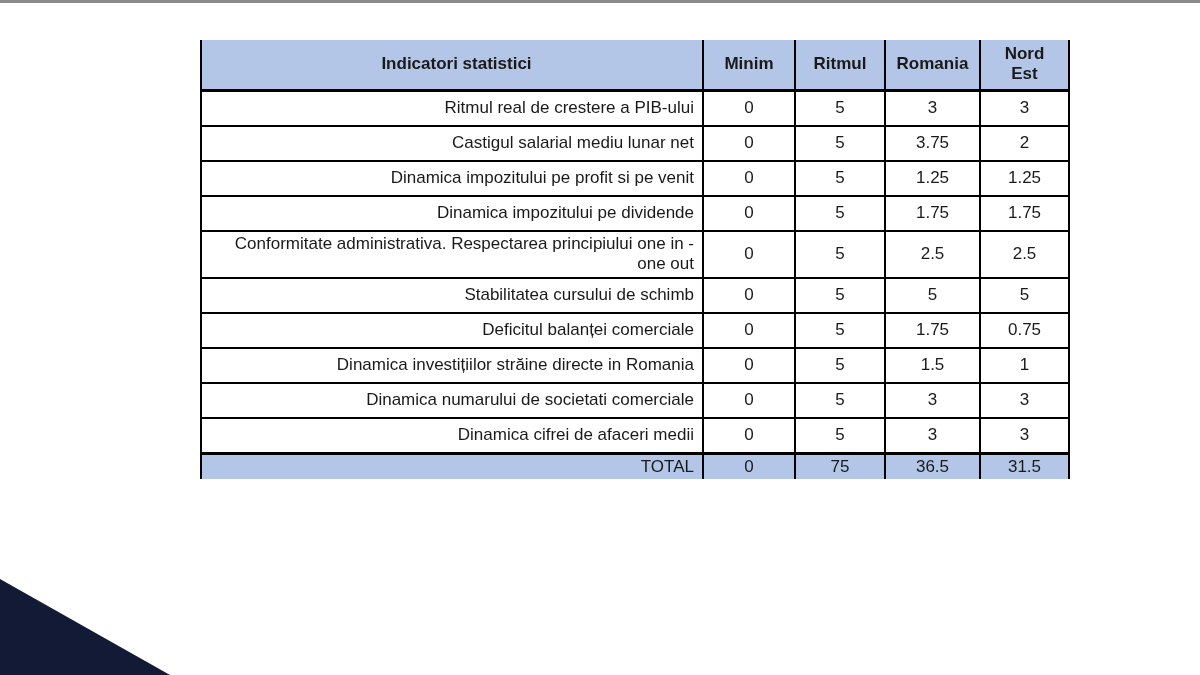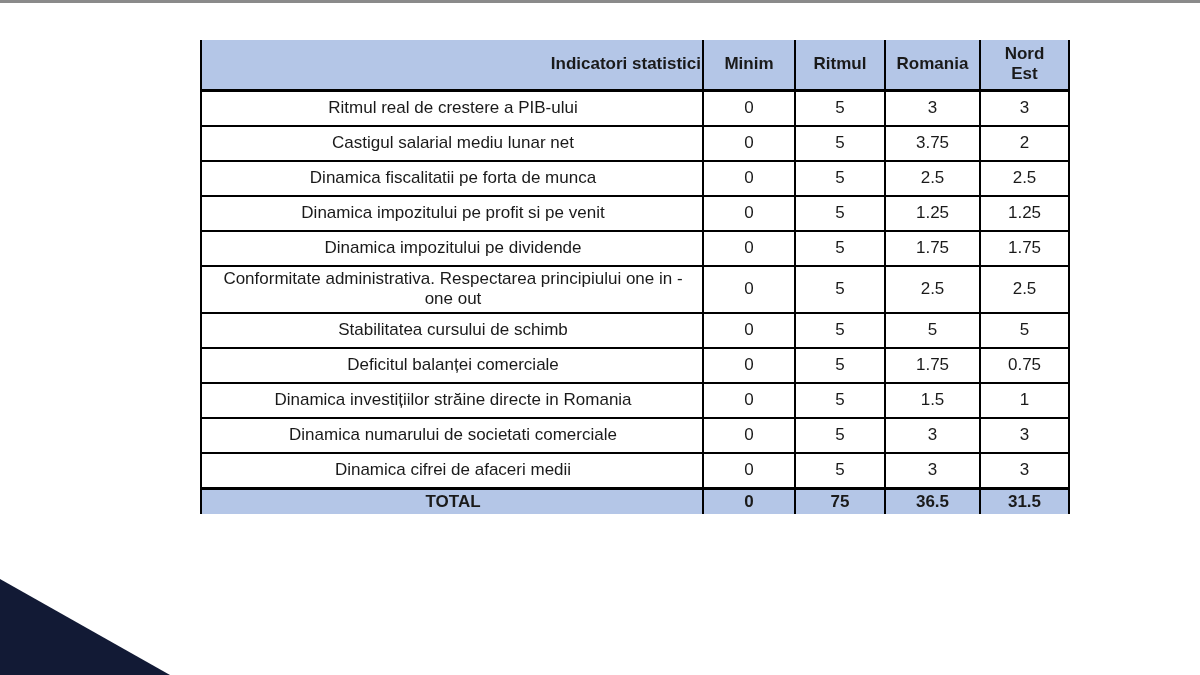--- a/index.html
+++ b/index.html
@@ -51,40 +51,40 @@
     background: #b4c6e7;
     height: 50px;
   }
   thead th {
     font-weight: bold;
     font-size: 17px;
     border-bottom-width: 3px !important;
     vertical-align: middle;
   }
   th.cell-label {
-    text-align: right;
+    text-align: center;
     padding-left: 10px;
   }
   th.cell-num { text-align: center; padding: 4px; }
   th.th-narrow { padding: 0 16px; text-align: center; }
   tbody.rows td {
     height: 29px;
     padding-top: 2px;
     padding-bottom: 2px;
     vertical-align: middle;
   }
   td.cell-label {
-    text-align: center;
+    text-align: right;
     padding-left: 10px;
     padding-right: 8px;
   }
   td.cell-num { text-align: center; }
   tbody.total-section tr {
     background: #b4c6e7;
-    font-weight: bold;
+    font-weight: normal;
     height: 26px;
   }
   tbody.total-section td {
     border-bottom: none;
     border-top-width: 3px;
     vertical-align: middle;
   }
 </style>
 </head>
 <body>
@@ -117,27 +117,20 @@
           <td class="cell-num">5</td>
           <td class="cell-num">3</td>
           <td class="cell-num">3</td>
         </tr>
         <tr>
           <td class="cell-label">Castigul salarial mediu lunar net</td>
           <td class="cell-num">0</td>
           <td class="cell-num">5</td>
           <td class="cell-num">3.75</td>
           <td class="cell-num">2</td>
-        </tr>
-        <tr>
-          <td class="cell-label">Dinamica fiscalitatii pe forta de munca</td>
-          <td class="cell-num">0</td>
-          <td class="cell-num">5</td>
-          <td class="cell-num">2.5</td>
-          <td class="cell-num">2.5</td>
         </tr>
         <tr>
           <td class="cell-label">Dinamica impozitului pe profit si pe venit</td>
           <td class="cell-num">0</td>
           <td class="cell-num">5</td>
           <td class="cell-num">1.25</td>
           <td class="cell-num">1.25</td>
         </tr>
         <tr>
           <td class="cell-label">Dinamica impozitului pe dividende</td>

